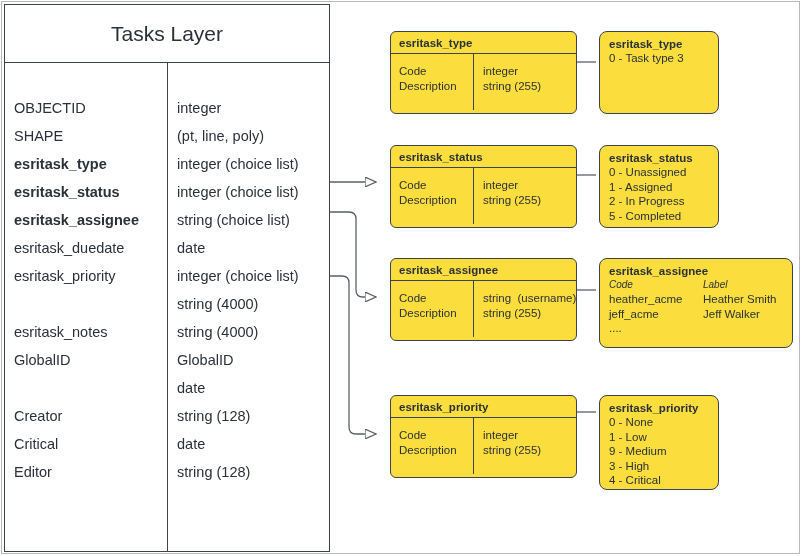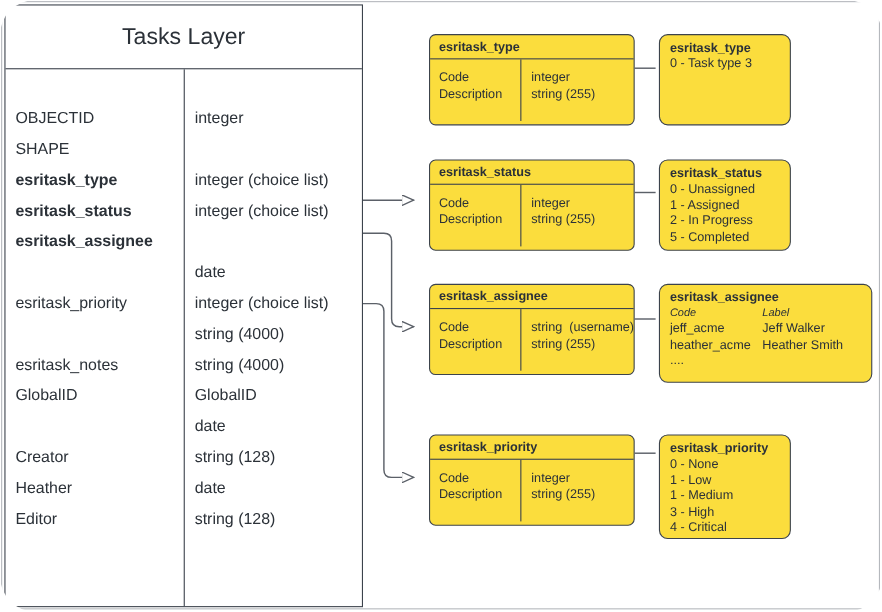--- a/index.html
+++ b/index.html
@@ -11,21 +11,20 @@
     font-family: "Liberation Sans", sans-serif;
     color: #2b3138;
   }
   #canvas {
     position: relative;
     width: 802px;
     height: 556px;
     background: #ffffff;
     box-sizing: border-box;
     overflow: hidden;
-    border-radius: 32px;
   }
   
   .outer-frame {
     position: absolute;
     left: 1px;
     top: 1px;
     width: 799px;
     height: 553px;
     border: 1px solid #b5b8bd;
     box-sizing: border-box;
@@ -151,21 +150,21 @@
     white-space: nowrap;
   }
   .dbox-row {
     position: relative;
     height: 14.5px;
     font-size: 11.5px;
     line-height: 14.5px;
     white-space: nowrap;
   }
   .dbox-row .c-code { position: absolute; left: 0; top: 0; }
-  .dbox-row .c-label { position: absolute; left: 84px; top: 0; }
+  .dbox-row .c-label { position: absolute; left: 94px; top: 0; }
   .dbox-row.hdr { font-style: italic; font-size: 10px; line-height: 14px; height: 14px;}
 
   
   svg.connectors {
     position: absolute;
     left: 0; top: 0;
     width: 802px;
     height: 556px;
     pointer-events: none;
   }
@@ -200,33 +199,36 @@
     <div class="layer-body">
       <div class="col-divider"></div>
       <div class="field-rows">
 
         <div class="field-row">
           <span class="field-name">OBJECTID</span>
           <span class="field-type">integer</span>
         </div>
         <div class="field-row">
           <span class="field-name">SHAPE</span>
+          <span class="field-type">(pt, line, poly)</span>
         </div>
         <div class="field-row bold">
           <span class="field-name">esritask_type</span>
           <span class="field-type">integer (choice list)</span>
         </div>
         <div class="field-row bold">
           <span class="field-name">esritask_status</span>
           <span class="field-type">integer (choice list)</span>
         </div>
         <div class="field-row bold">
           <span class="field-name">esritask_assignee</span>
-        </div>
-        <div class="field-row">
+          <span class="field-type">string (choice list)</span>
+        </div>
+        <div class="field-row">
+          <span class="field-name">esritask_duedate</span>
           <span class="field-type">date</span>
         </div>
         <div class="field-row">
           <span class="field-name">esritask_priority</span>
           <span class="field-type">integer (choice list)</span>
         </div>
         <div class="field-row">
           <span class="field-type">string (4000)</span>
         </div>
         <div class="field-row">
@@ -238,21 +240,21 @@
           <span class="field-type">GlobalID</span>
         </div>
         <div class="field-row">
           <span class="field-type">date</span>
         </div>
         <div class="field-row">
           <span class="field-name">Creator</span>
           <span class="field-type">string (128)</span>
         </div>
         <div class="field-row">
-          <span class="field-name">Heather</span>
+          <span class="field-name">Critical</span>
           <span class="field-type">date</span>
         </div>
         <div class="field-row">
           <span class="field-name">Editor</span>
           <span class="field-type">string (128)</span>
         </div>
 
       </div>
     </div>
   </div>
@@ -314,35 +316,35 @@
     <div class="dbox-line">5 - Completed</div>
   </div>
 
   <div class="dbox" style="left:599px; top:258px; width:194px; height:90px;">
     <div class="dbox-title">esritask_assignee</div>
     <div class="dbox-row hdr">
       <span class="c-code">Code</span>
       <span class="c-label">Label</span>
     </div>
     <div class="dbox-row">
+      <span class="c-code">heather_acme</span>
+      <span class="c-label">Heather Smith</span>
+    </div>
+    <div class="dbox-row">
       <span class="c-code">jeff_acme</span>
       <span class="c-label">Jeff Walker</span>
-    </div>
-    <div class="dbox-row">
-      <span class="c-code">heather_acme</span>
-      <span class="c-label">Heather Smith</span>
     </div>
     <div class="dbox-row">
       <span class="c-code">....</span>
       <span class="c-label"></span>
     </div>
   </div>
 
   <div class="dbox" style="left:599px; top:395px; width:120px; height:95px;">
     <div class="dbox-title">esritask_priority</div>
     <div class="dbox-line">0 - None</div>
     <div class="dbox-line">1 - Low</div>
-    <div class="dbox-line">1 - Medium</div>
+    <div class="dbox-line">9 - Medium</div>
     <div class="dbox-line">3 - High</div>
     <div class="dbox-line">4 - Critical</div>
   </div>
 
 </div>
 
 </body></html>

